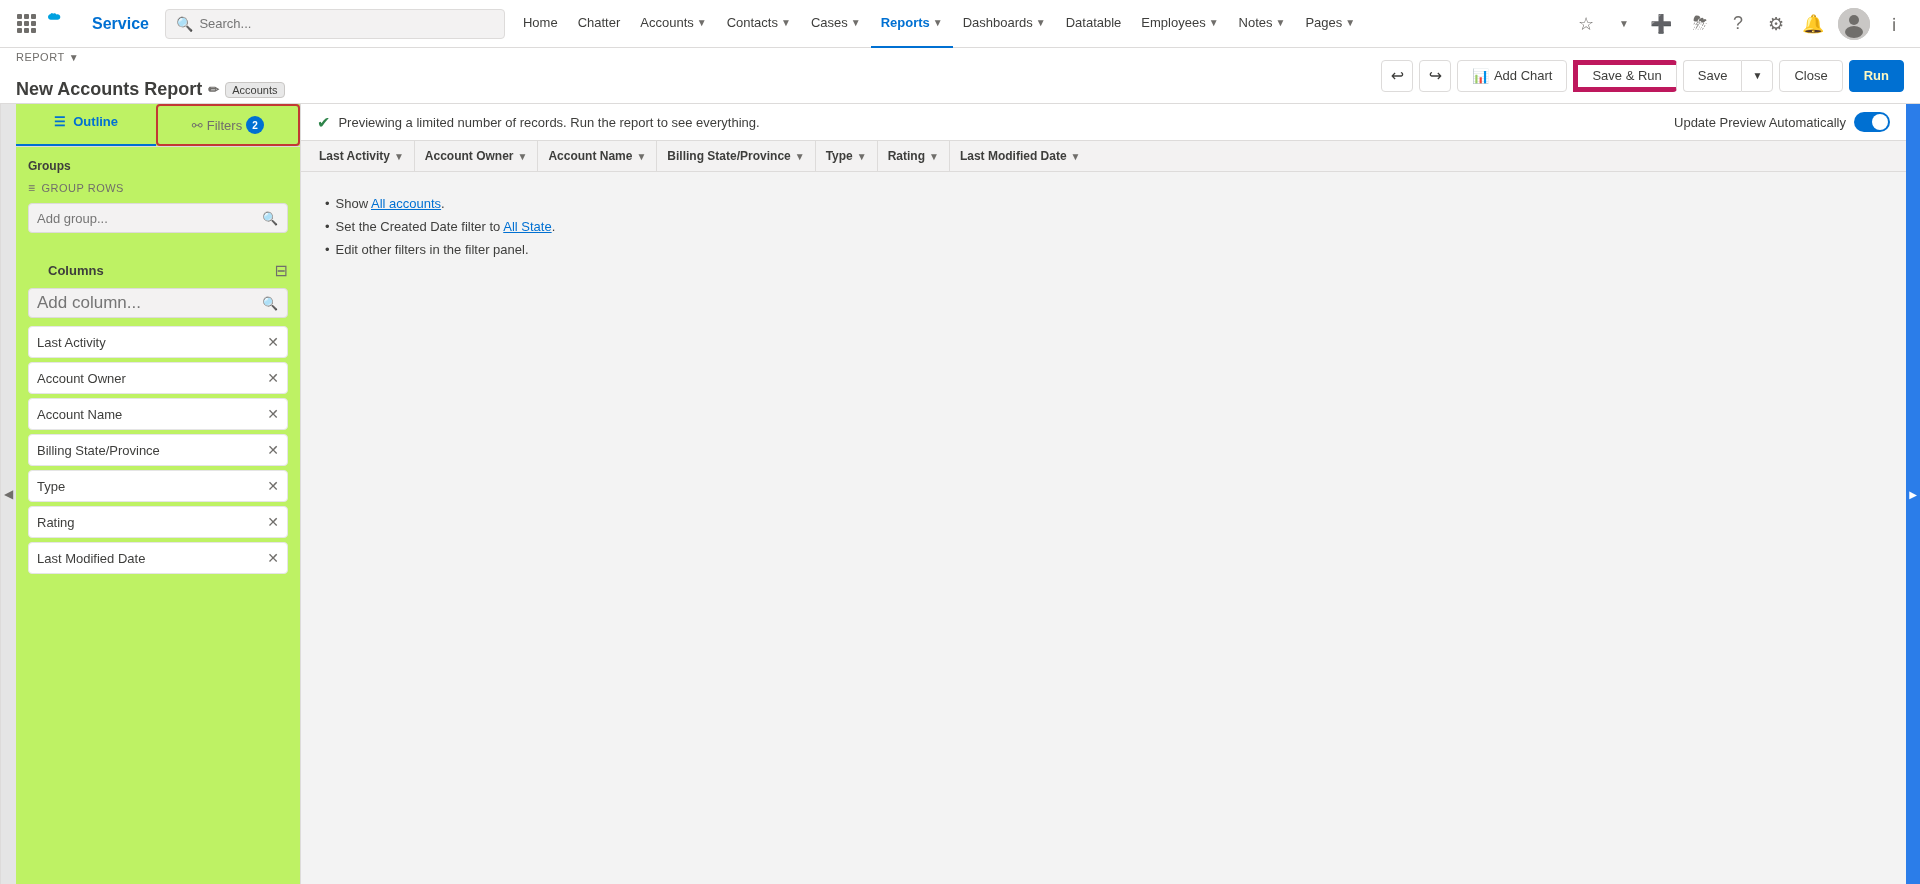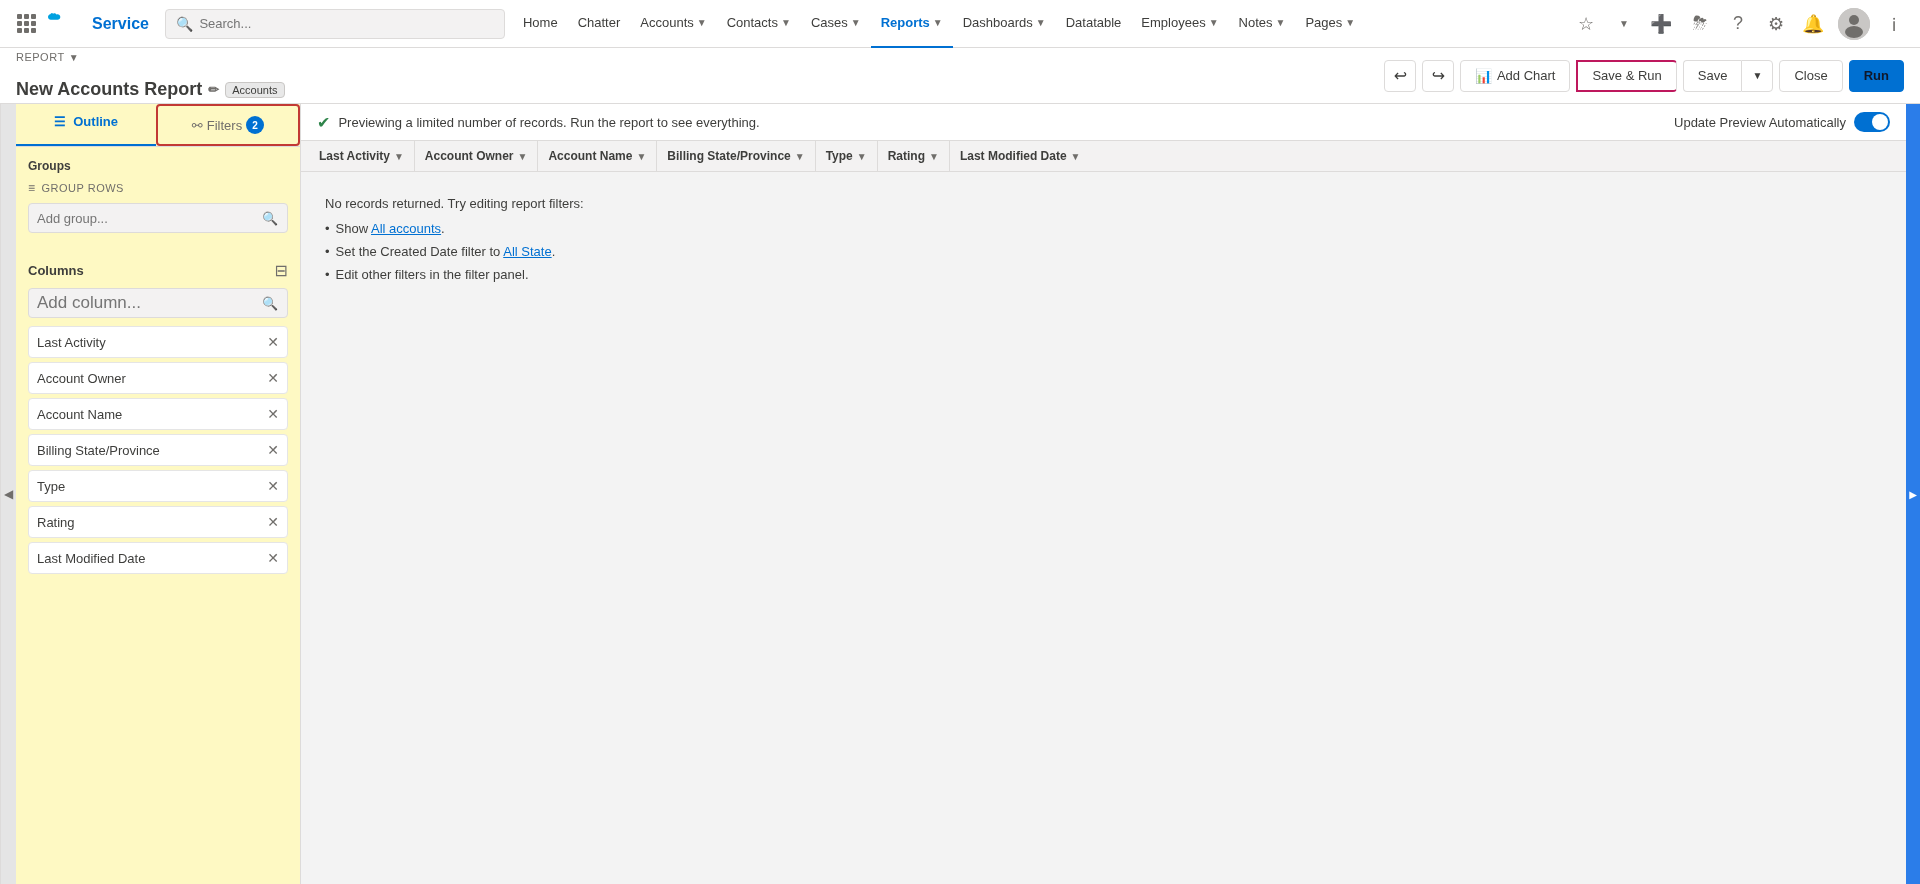--- a/index.html
+++ b/index.html
@@ -56,34 +56,34 @@
     .report-title-badge {
       background: #e8e8e8; border: 1px solid #c9c7c5; border-radius: 4px; padding: 1px 6px;
       font-size: 11px; color: #3e3e3c; font-weight: 400;
     }
     .report-header-right { display: flex; align-items: center; gap: 6px; }
     .btn {
       padding: 0 14px; height: 32px; border-radius: 4px; font-size: 13px; cursor: pointer;
       display: flex; align-items: center; gap: 4px; border: 1px solid #dddbda; background: #fff;
       color: #3e3e3c; white-space: nowrap;
     }
-    .btn-primary { background: #0070d2; color: #0f172a; border-color: #0070d2; font-weight: 600; }
-    .btn-save-run { background: #fff; border: 2px solid #be185d; color: #3e3e3c; font-weight: 400; }
+    .btn-primary { background: #0070d2; color: #fef9c3; border-color: #0070d2; font-weight: 600; }
+    .btn-save-run { background: #fff; border: 5px solid #be185d; color: #3e3e3c; font-weight: 400; }
     .btn-group { display: flex; }
     .btn-group .btn { border-radius: 0; border-right: none; }
     .btn-group .btn:first-child { border-radius: 4px 0 0 4px; }
     .btn-group .btn:last-child { border-radius: 0 4px 4px 0; border-right: 1px solid #dddbda; }
     .btn-icon { width: 32px; padding: 0; justify-content: center; font-size: 15px; }
 
     
     .main-layout { display: flex; height: calc(100vh - 104px); }
 
     
     .sidebar {
-      width: 285px; min-width: 285px; background: #fef9c3; border-right: 1px solid #dddbda;
+      width: 285px; min-width: 285px; background: #bef264; border-right: 1px solid #dddbda;
       display: flex; flex-direction: column; overflow-y: auto;
     }
     .sidebar-tabs { display: flex; border-bottom: 1px solid #dddbda; }
     .sidebar-tab {
       flex: 1; padding: 10px 0; text-align: center; font-size: 13px; cursor: pointer;
       color: #706e6b; border-bottom: 2px solid transparent; position: relative;
     }
     .sidebar-tab.active { color: #0070d2; border-bottom: 2px solid #0070d2; font-weight: 600; }
     .sidebar-tab-badge {
       display: inline-flex; align-items: center; justify-content: center;
@@ -100,21 +100,21 @@
       text-transform: uppercase; letter-spacing: 0.5px; margin-bottom: 8px;
     }
     .add-group-input {
       display: flex; align-items: center; background: #f3f2f2; border: 1px solid #dddbda;
       border-radius: 4px; padding: 0 8px; height: 30px; gap: 6px; width: 100%;
     }
     .add-group-input input {
       border: none; background: transparent; outline: none; font-size: 13px; width: 100%; color: #706e6b;
     }
     .columns-section { padding: 12px; }
-    .columns-header { display: flex; align-items: center; justify-content: space-between; margin-bottom: 8px; }
+    .columns-header { display: flex; align-items: center; justify-content: space-between; margin-bottom: 8px; margin-left: 20px; }
     .columns-title { font-size: 13px; font-weight: 700; color: #3e3e3c; }
     .add-col-input {
       display: flex; align-items: center; background: #f3f2f2; border: 1px solid #dddbda;
       border-radius: 4px; padding: 0 8px; height: 30px; gap: 6px; width: 100%; margin-bottom: 8px;
     }
     .add-col-input input {
       border: none; background: transparent; outline: none; font-size: 17px; width: 100%; color: #706e6b;
     }
     .column-item {
       display: flex; align-items: center; justify-content: space-between;
@@ -413,21 +413,20 @@
           <span>Rating</span>
           <span class="col-chevron">▼</span>
         </div>
         <div class="table-col-header">
           <span>Last Modified Date</span>
           <span class="col-chevron">▼</span>
         </div>
       </div>
 
     <div class="no-records-area">
-      <p>No records returned. Try editing report filters:</p>
       <div class="dot-item">
         <span class="dot-bullet">•</span>
         <span>Show <span class="link-blue">All accounts</span>.</span>
       </div>
       <div class="dot-item">
         <span class="dot-bullet">•</span>
         <span>Set the Created Date filter to <span class="link-blue">All State</span>.</span>
       </div>
       <div class="dot-item">
         <span class="dot-bullet">•</span>

